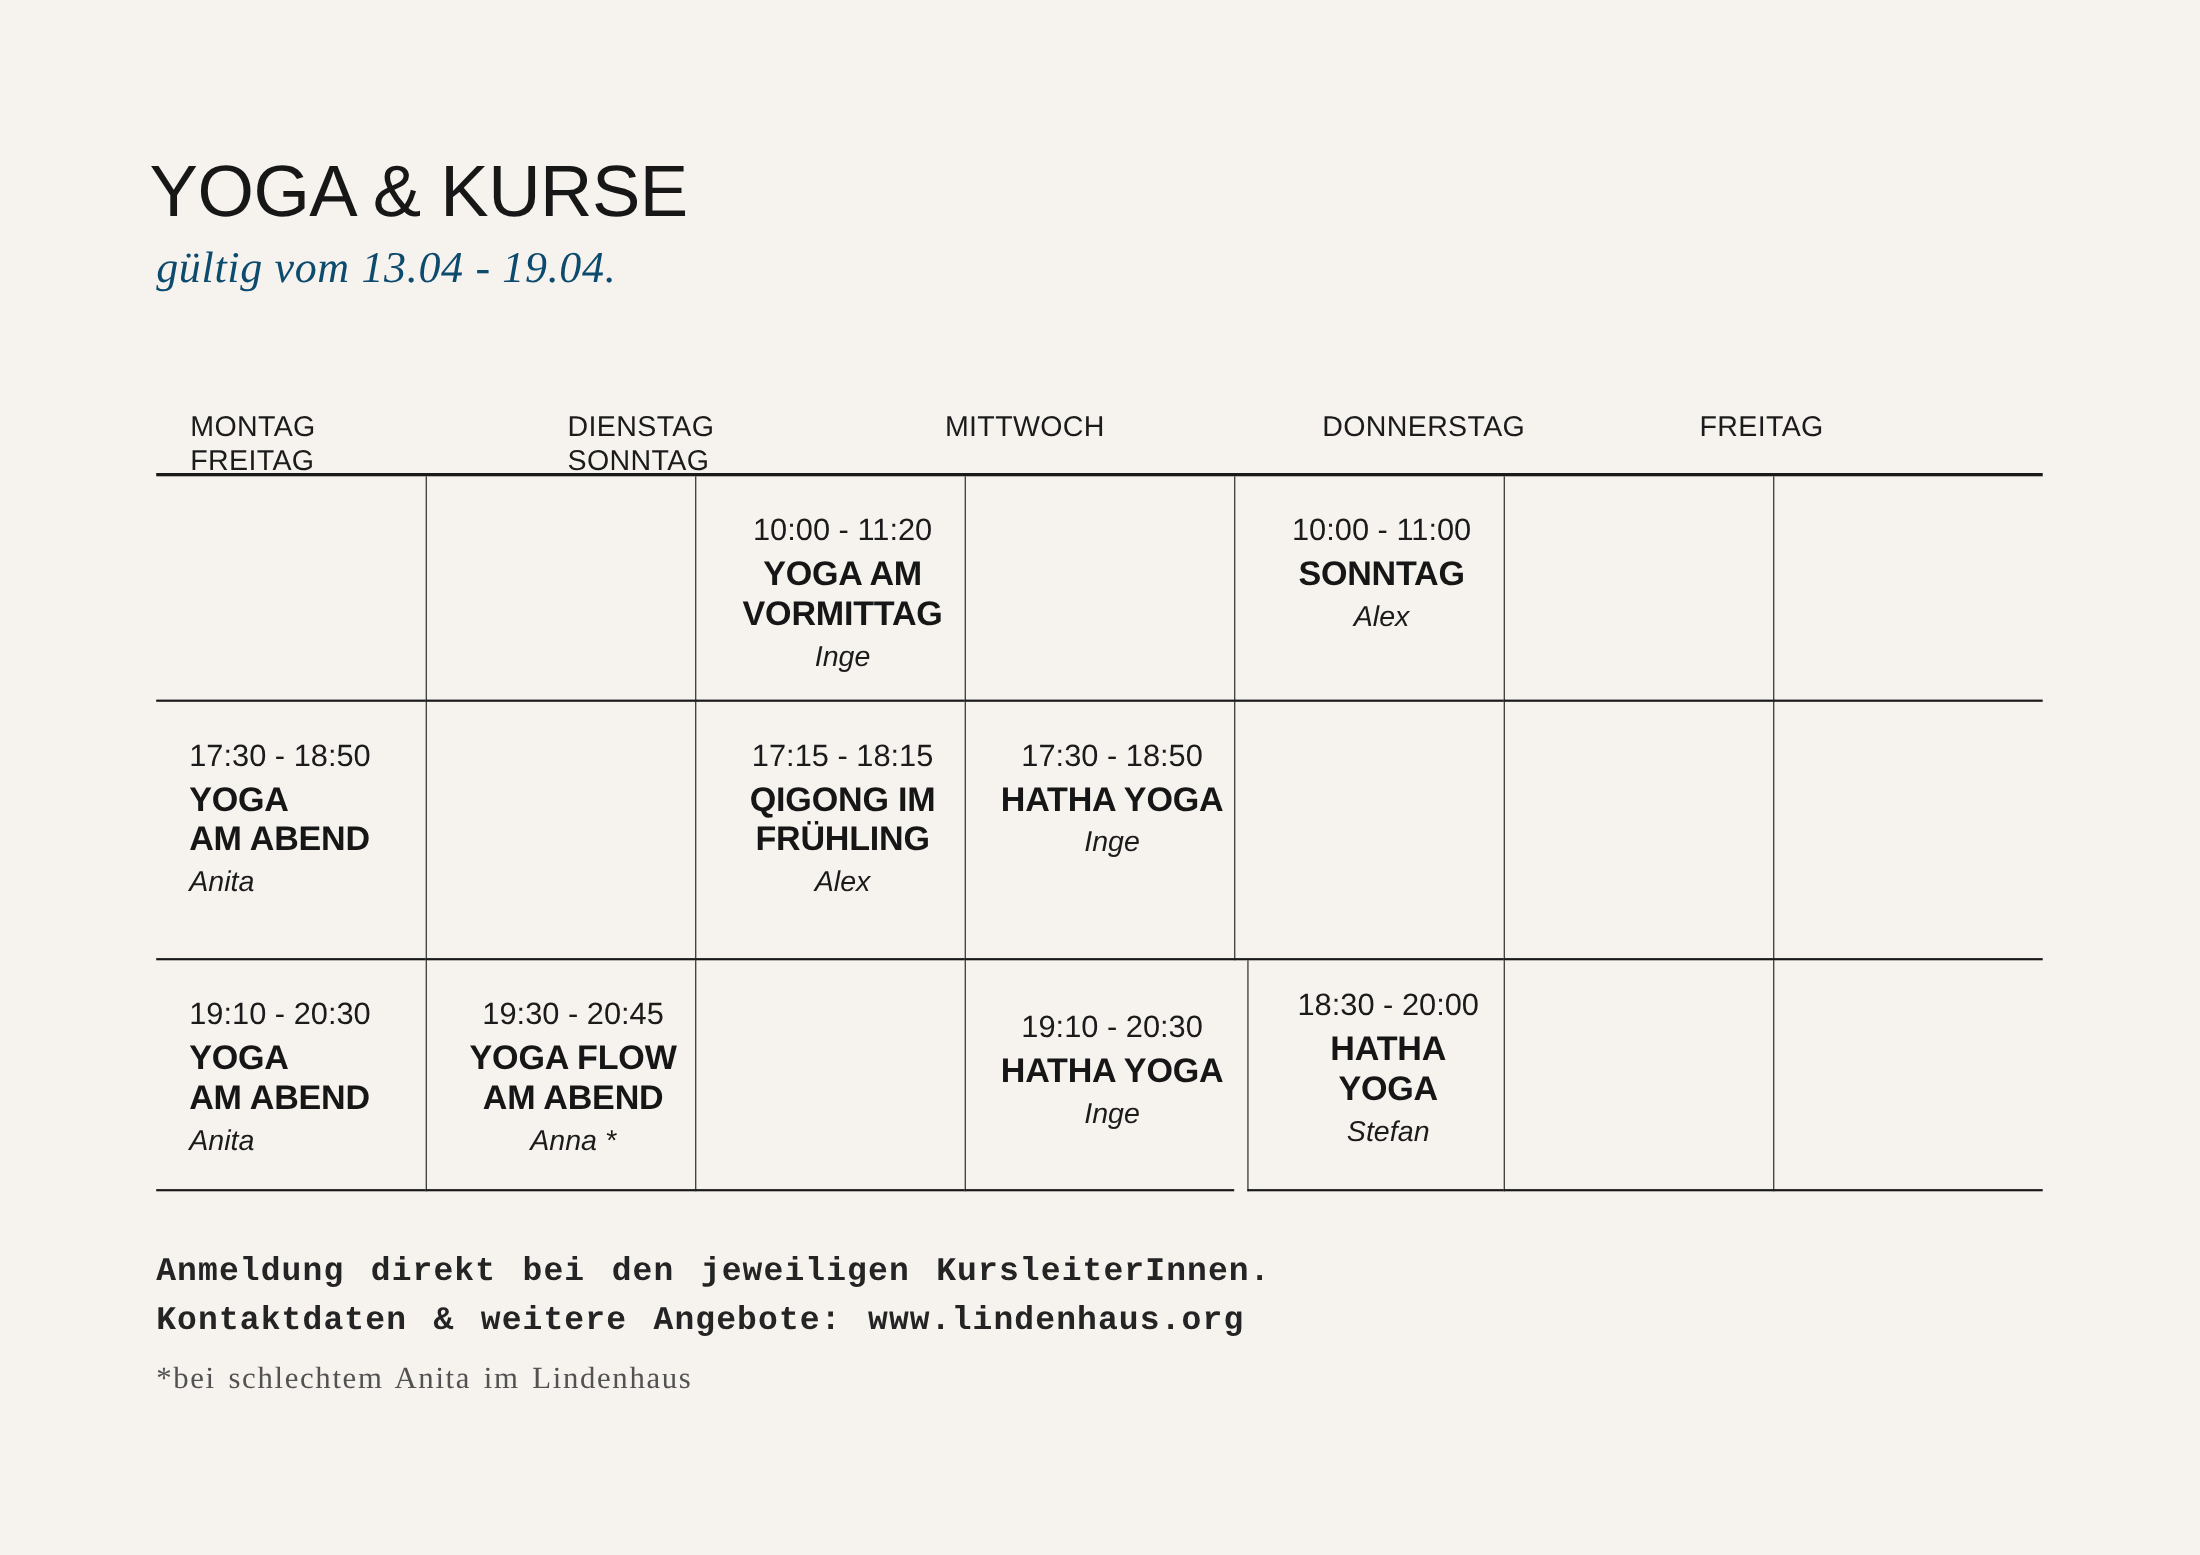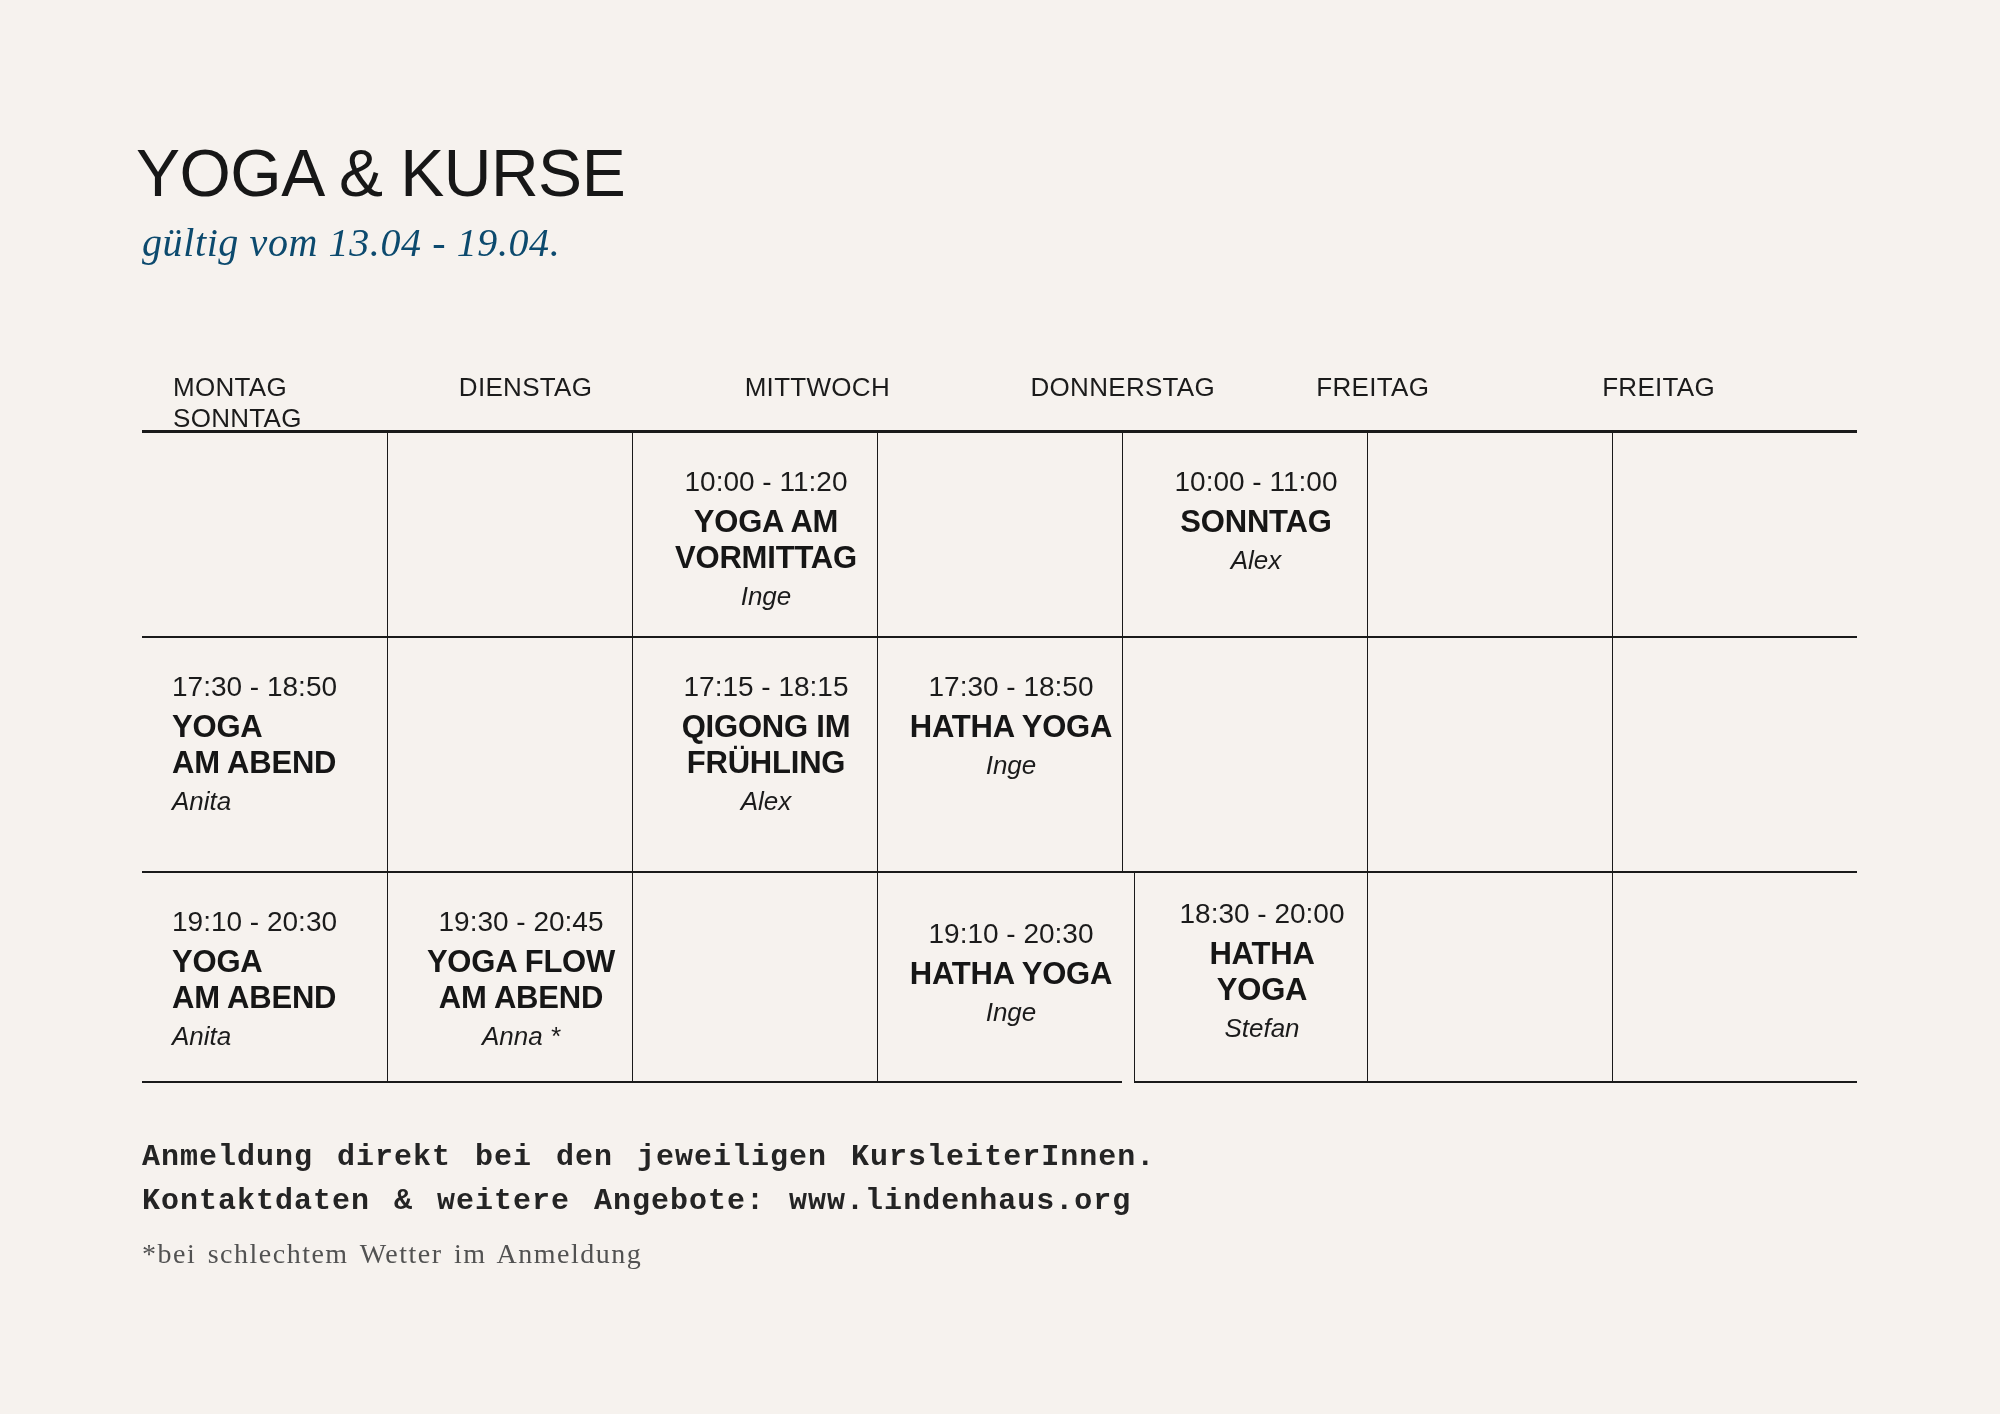--- a/index.html
+++ b/index.html
@@ -41,21 +41,21 @@
     color: #0c4a6e;
   }
   .schedule {
     position: absolute;
     left: 142px;
     top: 372px;
     width: 1715px;
   }
   .day-headers {
     display: grid;
-    grid-template-columns: repeat(6, 1fr);
+    grid-template-columns: repeat(5, 1fr);
     height: 58px;
     align-items: start;
   }
   .day-header {
     padding-left: 31px;
     font-size: 26px;
     letter-spacing: 0.3px;
     color: #1b1b1b;
     white-space: nowrap;
   }
@@ -233,15 +233,15 @@
   </div>
 
   <div class="footer">
     <p>Anmeldung direkt bei den jeweiligen KursleiterInnen.</p>
     <p>
       <span>Kontaktdaten &amp; weitere Angebote:</span>
       <span class="url">www.lindenhaus.org</span>
     </p>
   </div>
 
-  <p class="footnote">*bei schlechtem Wetter im Anmeldung</p>
+  <p class="footnote">*bei schlechtem Anita im Lindenhaus</p>
 
 </div>
 
 </body></html>

